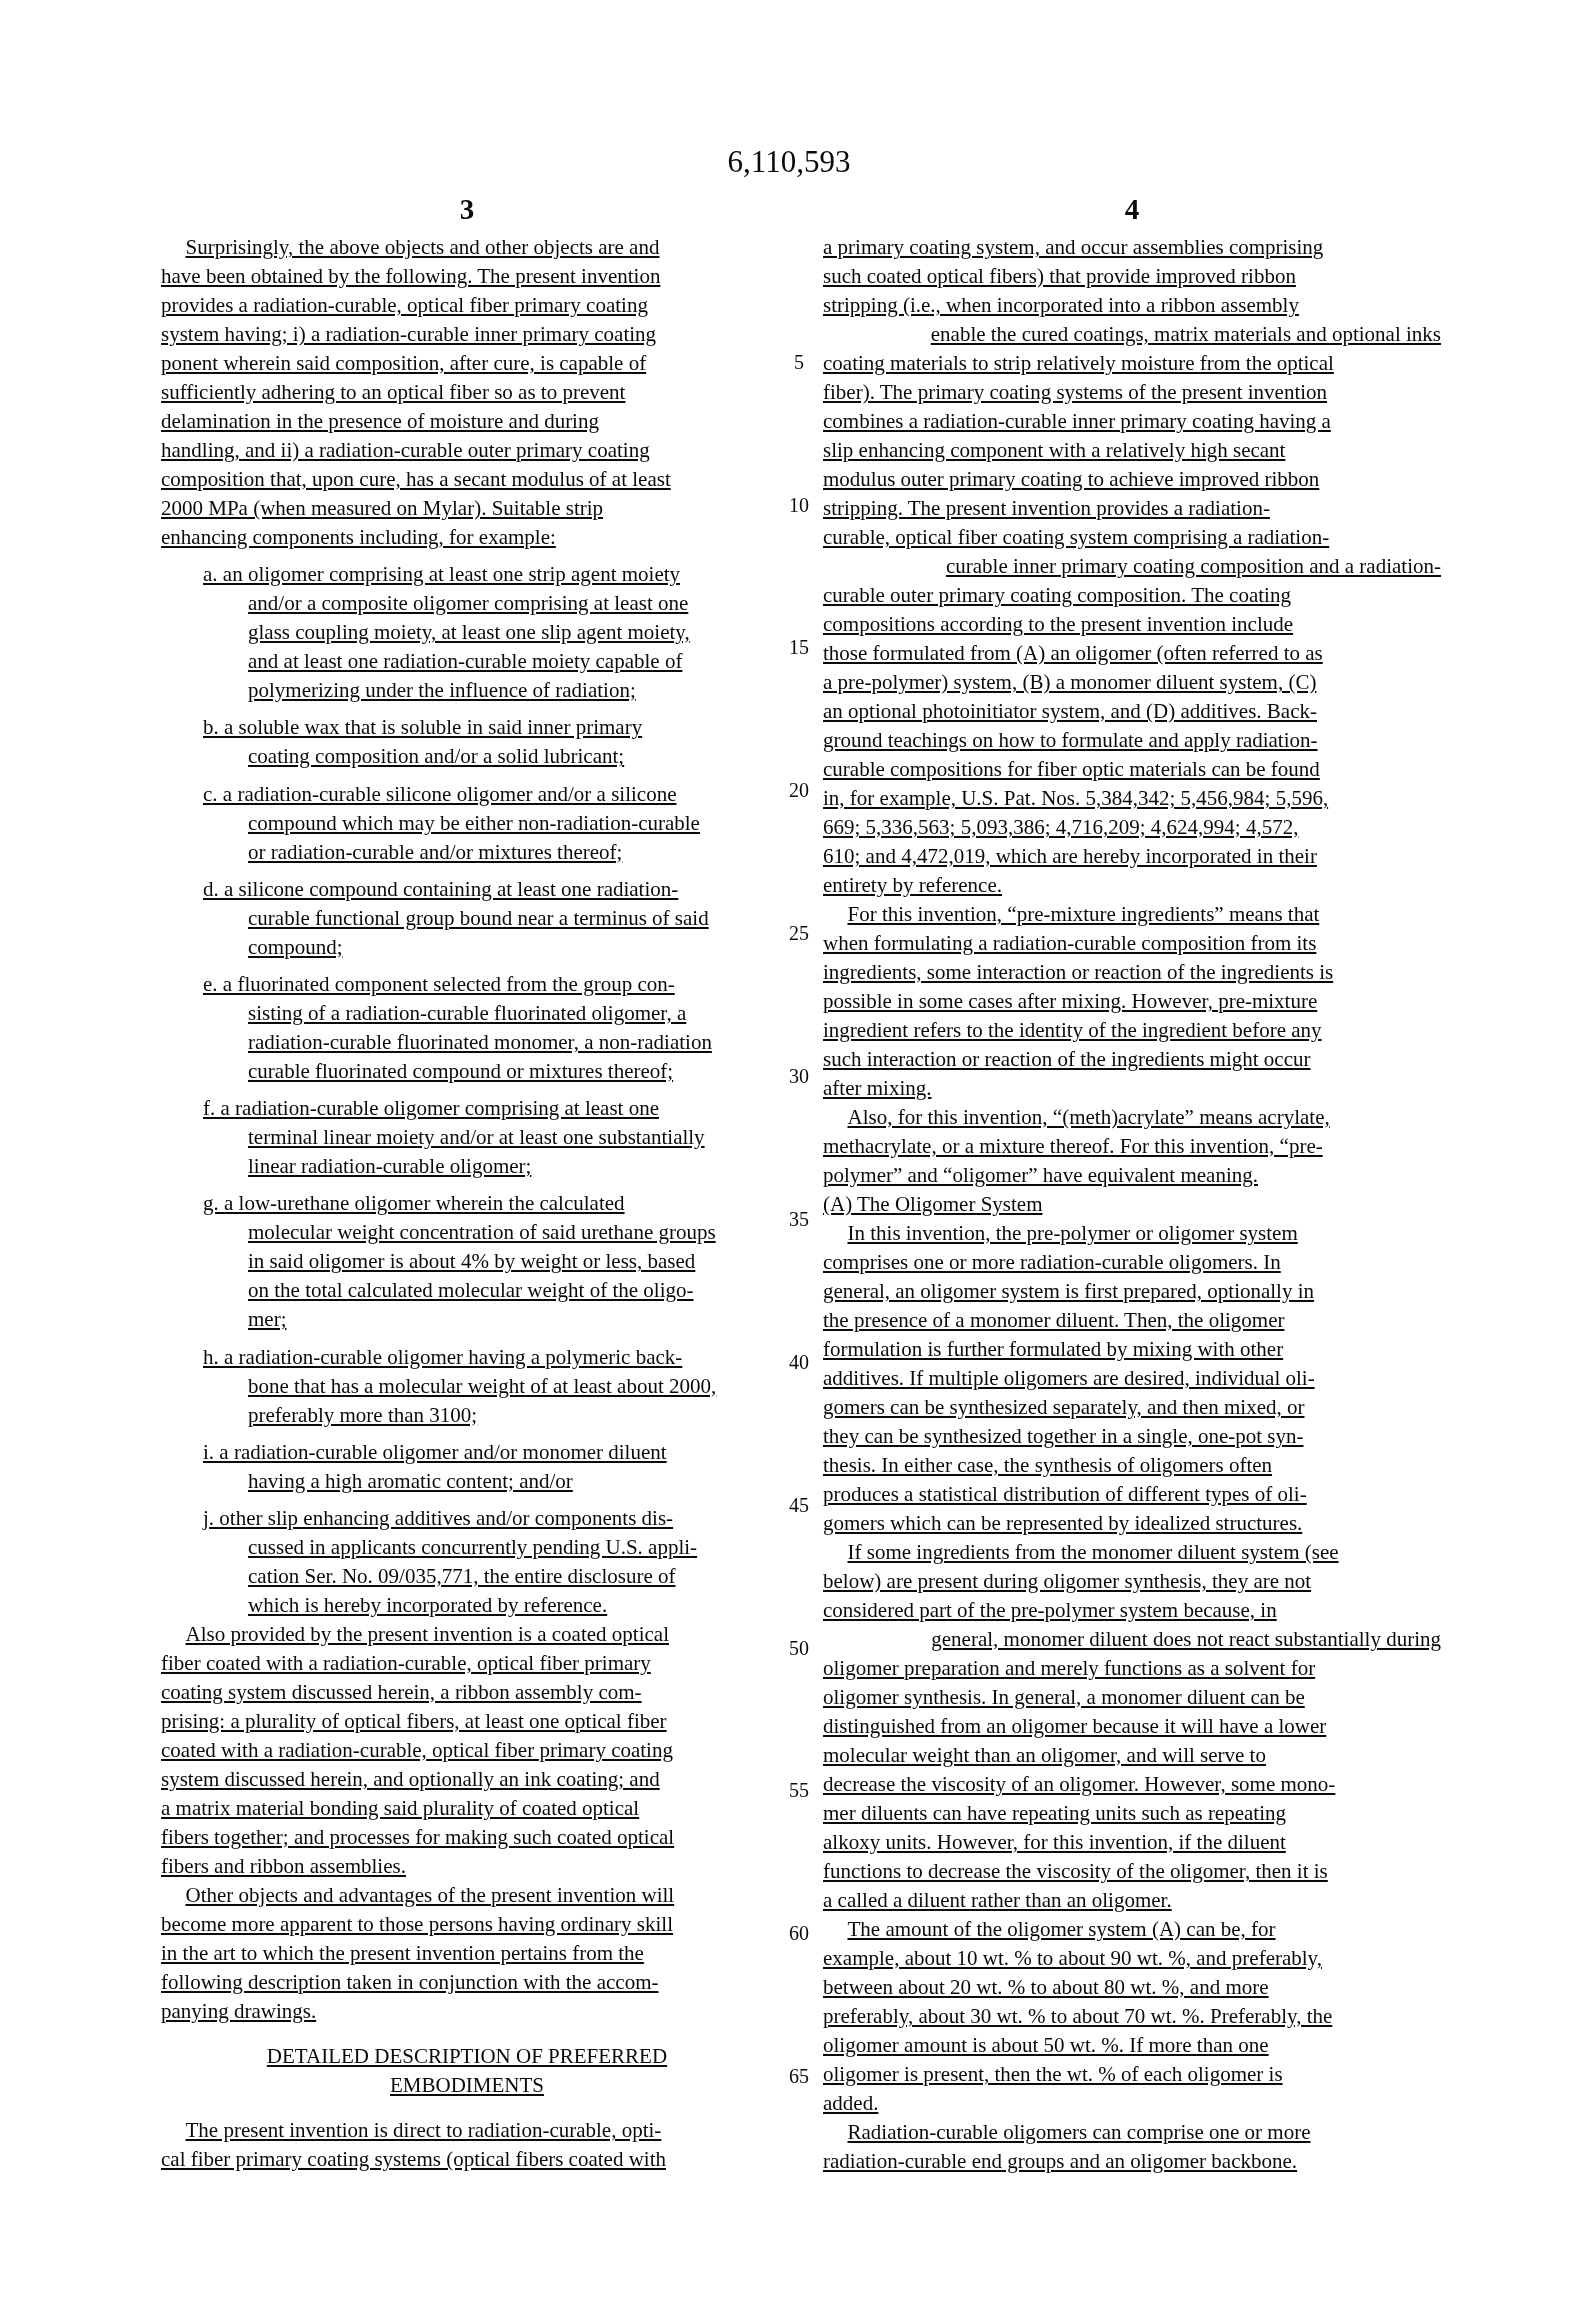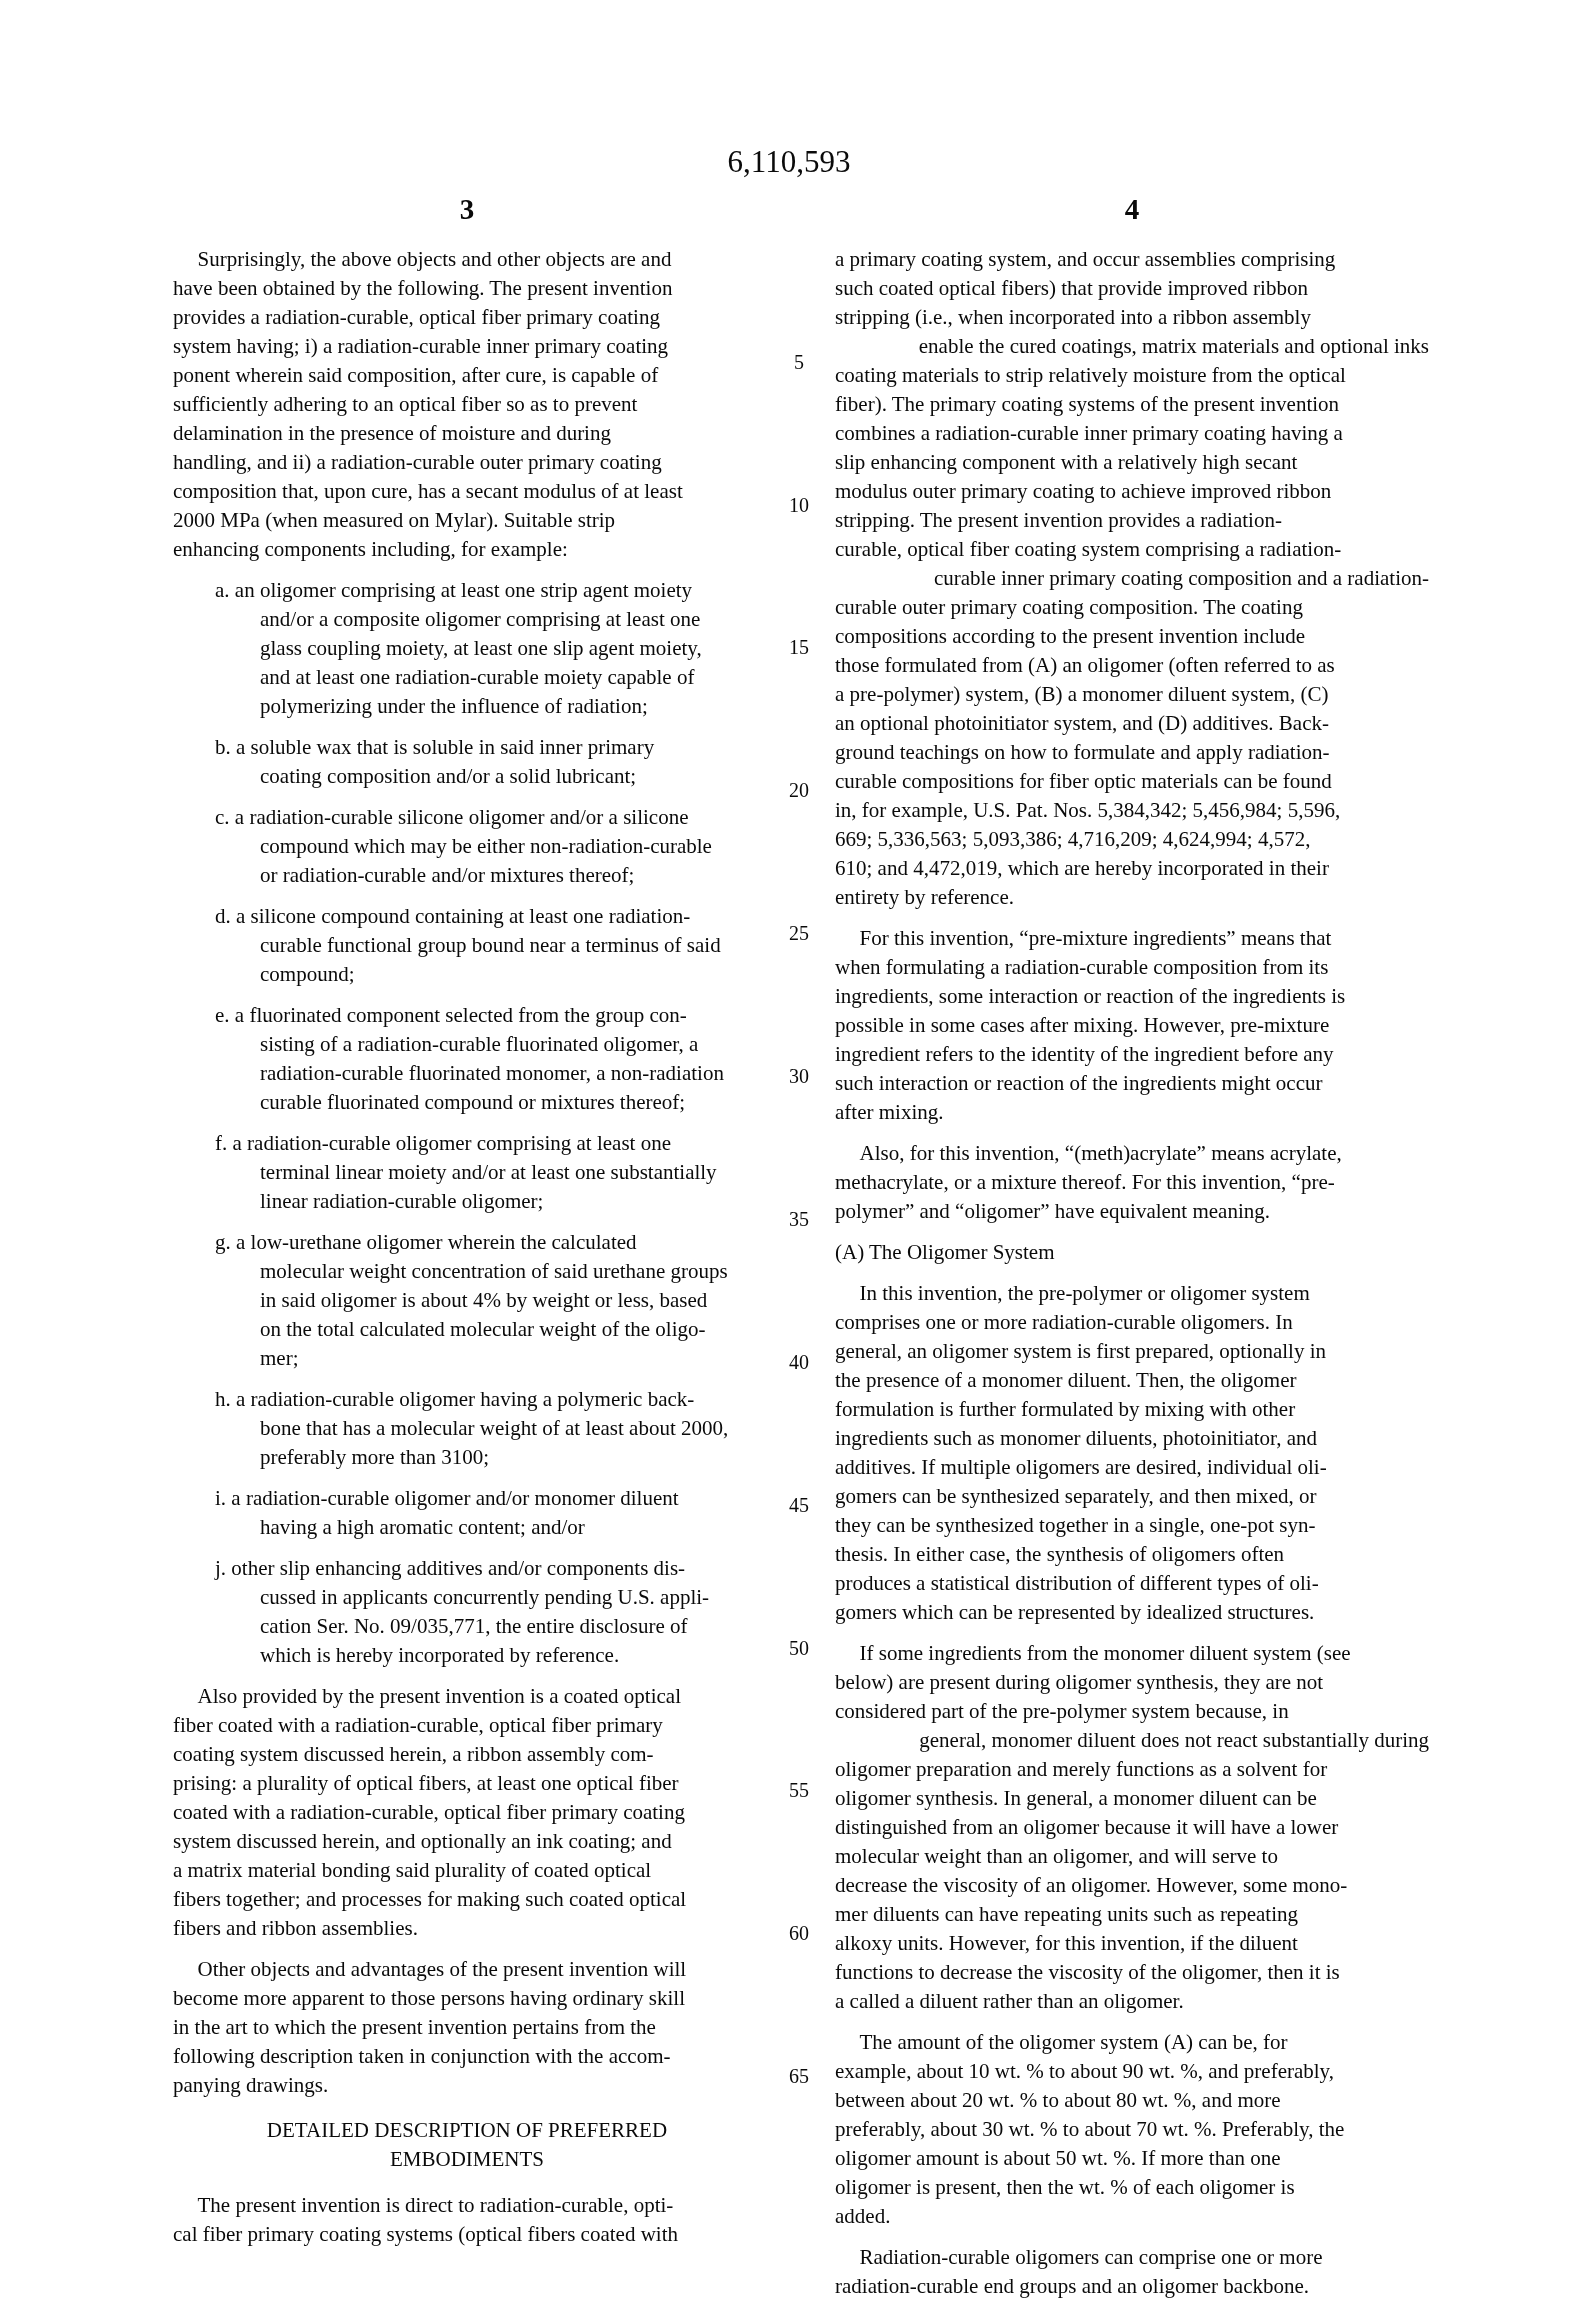--- a/index.html
+++ b/index.html
@@ -20,21 +20,21 @@
     font-size:29px; line-height:33px; font-weight:bold; text-align:center;
   }
   .col-num.left  { left:161px;  width:612px; }
   .col-num.right { left:823px; width:618px; }
   .column {
     position:absolute; top:233px;
     font-size:21px; line-height:29px;
   }
   .column.left  { left:161px;  width:612px; }
   .column.right { left:823px; width:618px; }
-  .block { margin:12px; }
+  .block { margin:0;text-decoration:underline; }
   .block.item { margin-top:8.2px; }
   .block.head { margin-top:16.3px; margin-bottom:16.3px; }
   .line { white-space:nowrap; display:block; }
   .para .line.first { margin-left:24.5px; }
   .item .line.first { margin-left:42px; }
   .item .line:not(.first) { margin-left:87px; }
   .head .line { text-align:center; margin-left:0; }
   .sub .line { margin-left:0; }
   .gutter-num {
     position:absolute; left:776px; width:46px;
@@ -185,21 +185,20 @@
       </div>
       <div class="block sub">
         <div class="line first">(A) The Oligomer System</div>
       </div>
       <div class="block para">
         <div class="line first j" style="word-spacing: 0px;">In this invention, the pre-polymer or oligomer system</div>
         <div class="line j" style="word-spacing: 0px;">comprises one or more radiation-curable oligomers. In</div>
         <div class="line j" style="word-spacing: 0px;">general, an oligomer system is first prepared, optionally in</div>
         <div class="line j" style="word-spacing: 0px;">the presence of a monomer diluent. Then, the oligomer</div>
         <div class="line j" style="word-spacing: 0px;">formulation is further formulated by mixing with other</div>
-        <div class="line j" style="word-spacing: 0px;">ingredients such as monomer diluents, photoinitiator, and</div>
         <div class="line j" style="word-spacing: 0px;">additives. If multiple oligomers are desired, individual oli-</div>
         <div class="line j" style="word-spacing: 0px;">gomers can be synthesized separately, and then mixed, or</div>
         <div class="line j" style="word-spacing: 0px;">they can be synthesized together in a single, one-pot syn-</div>
         <div class="line j" style="word-spacing: 0px;">thesis. In either case, the synthesis of oligomers often</div>
         <div class="line j" style="word-spacing: 0px;">produces a statistical distribution of different types of oli-</div>
         <div class="line">gomers which can be represented by idealized structures.</div>
       </div>
       <div class="block para">
         <div class="line first j" style="word-spacing: 0px;">If some ingredients from the monomer diluent system (see</div>
         <div class="line j" style="word-spacing: 0px;">below) are present during oligomer synthesis, they are not</div>

